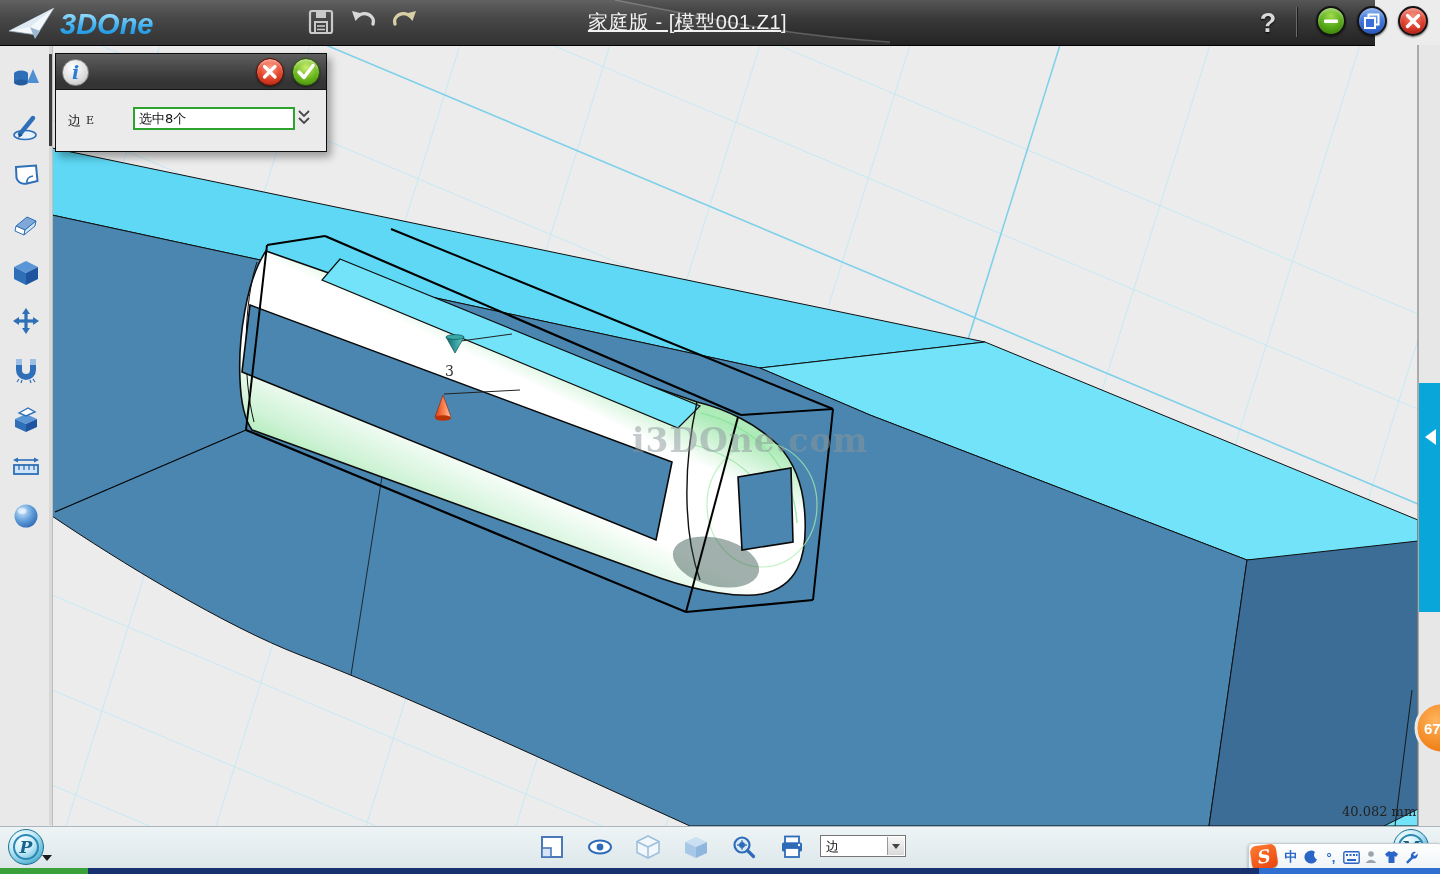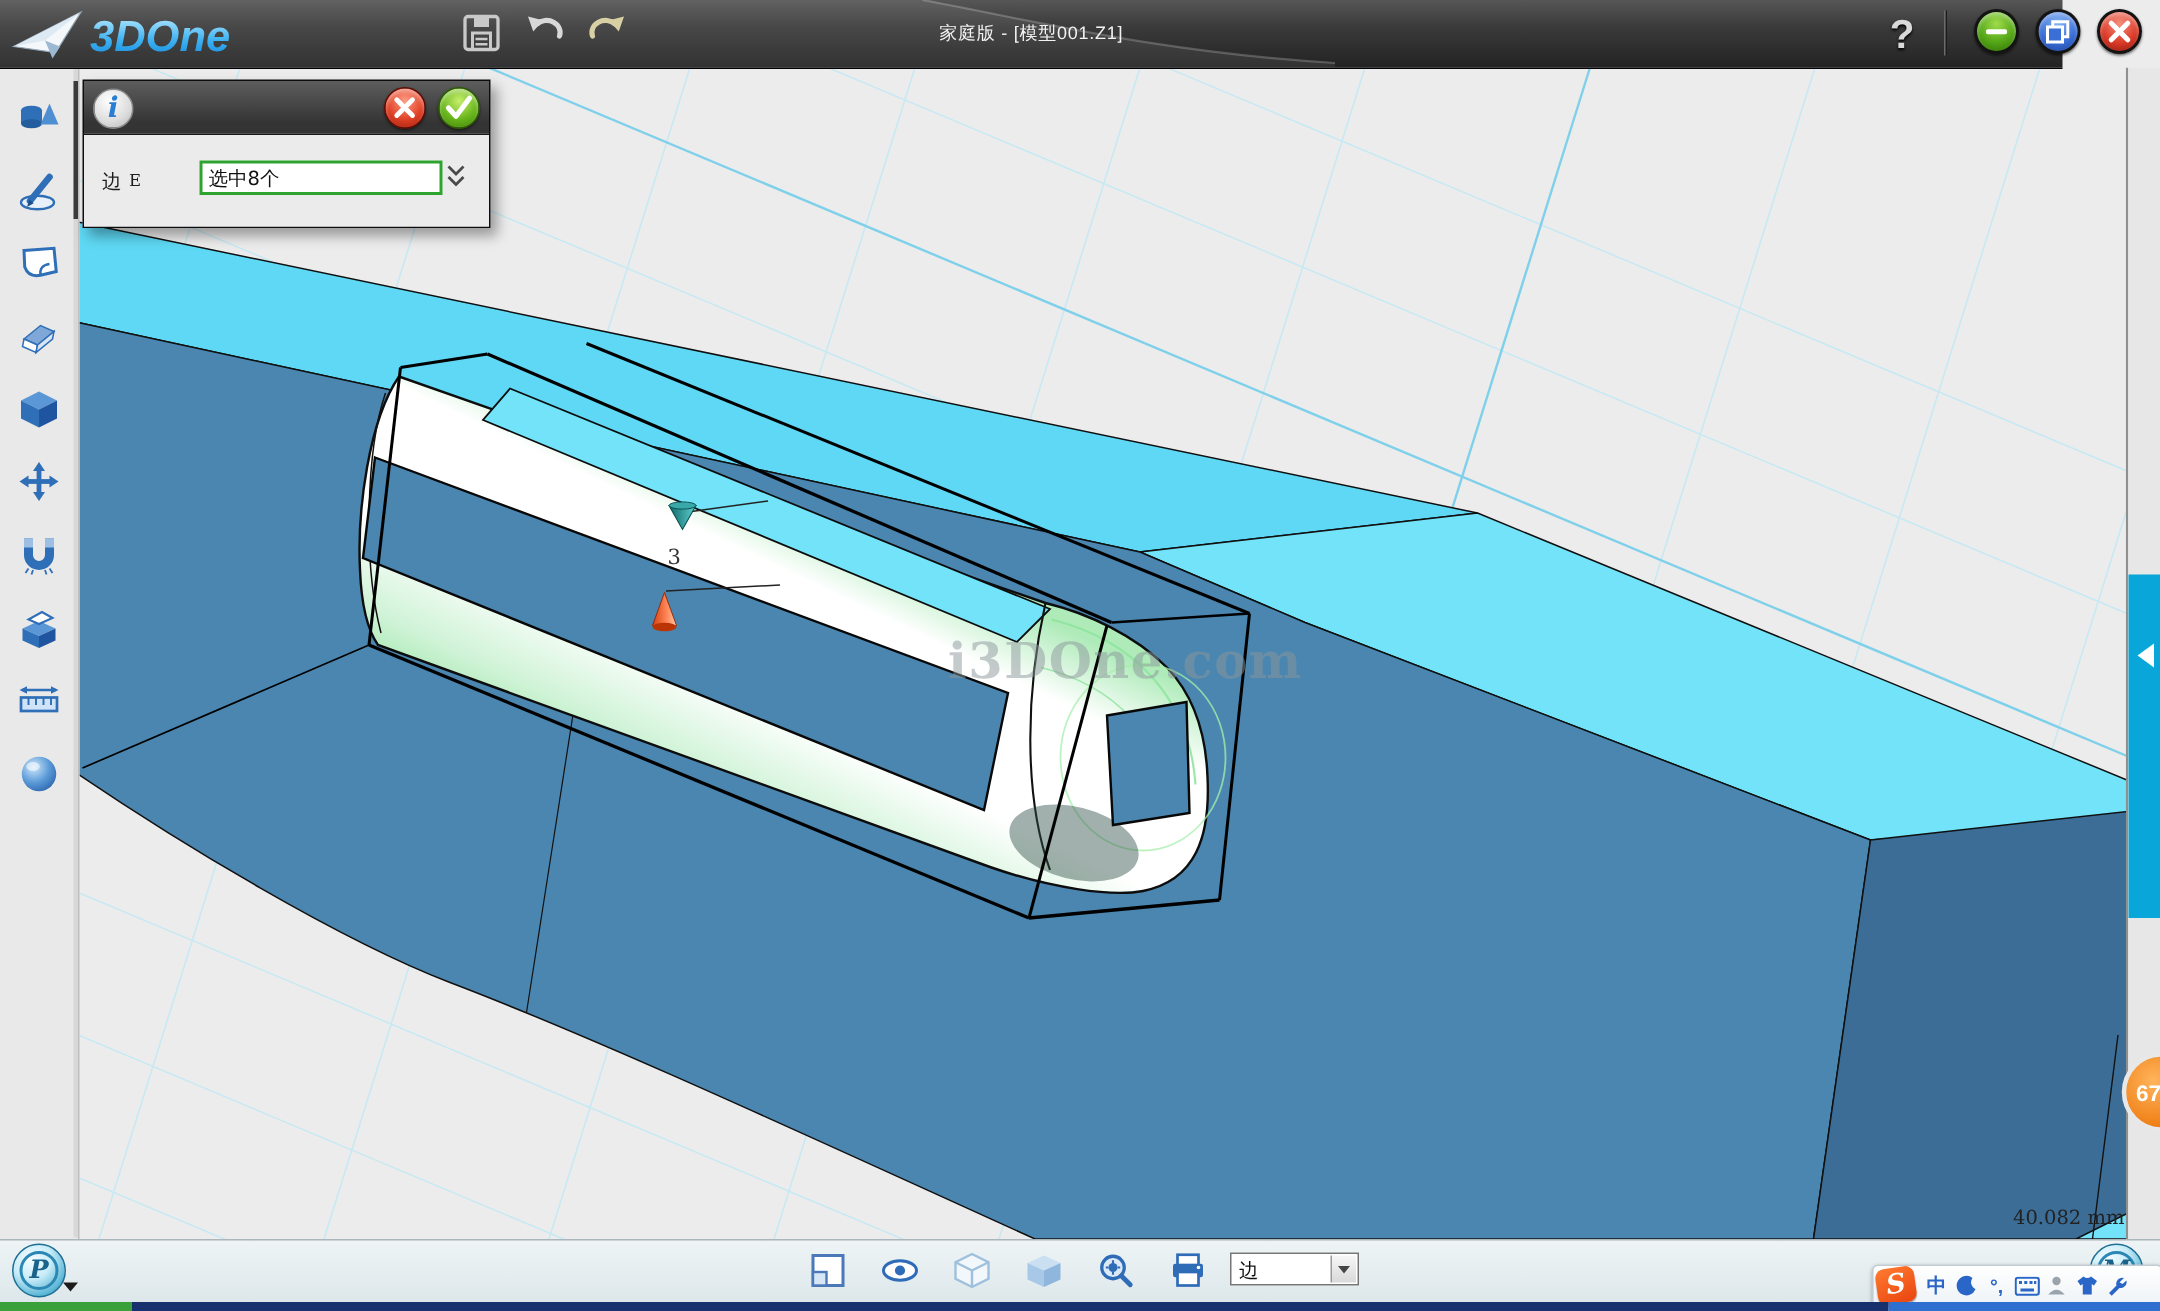--- a/index.html
+++ b/index.html
@@ -7,21 +7,21 @@
        font-family:"Liberation Sans",sans-serif;user-select:none;}
   
   #titlebar{position:absolute;left:0;top:0;width:1375px;height:45px;
     background:linear-gradient(180deg,#565656 0%,#3a3a3a 40%,#232323 100%);
     border-bottom:1px solid #000;z-index:40;}
   #titlebar .swoosh{position:absolute;left:0;top:0;}
   #logo{position:absolute;left:6px;top:3px;width:190px;height:40px;display:flex;align-items:center;}
   #logo svg{display:block;}
   .tb-icon{position:absolute;top:7px;width:30px;height:30px;cursor:pointer;}
   #title-text{position:absolute;left:50%;top:0;transform:translateX(-50%);height:45px;
-    line-height:45px;color:#f2f2f2;font-size:12px;letter-spacing:.5px;white-space:nowrap;}
+    line-height:45px;color:#f2f2f2;font-size:20px;letter-spacing:.5px;white-space:nowrap;text-decoration:underline;}
   #help-btn{position:absolute;left:1255px;top:4px;width:26px;height:36px;color:#d9d9d9;
     font-size:27px;font-weight:bold;text-align:center;line-height:38px;cursor:pointer;
     text-shadow:0 1px 2px #000;}
   #tb-sep{position:absolute;left:1296px;top:7px;width:1px;height:30px;background:#6a6a6a;
     box-shadow:1px 0 0 #1c1c1c;}
   .winbtn{position:absolute;top:6px;width:30px;height:30px;border-radius:50%;cursor:pointer;
     border:2px solid #141414;box-sizing:border-box;box-shadow:0 1px 2px rgba(0,0,0,.6), inset 0 2px 3px rgba(255,255,255,.45);}
   #btn-min{left:1316px;background:radial-gradient(circle at 50% 30%,#9fdc4c 0%,#55a718 55%,#2e6d02 100%);}
   #btn-max{left:1357px;background:radial-gradient(circle at 50% 30%,#86b4f2 0%,#3a6fd8 55%,#1c3f96 100%);}
   #btn-close{left:1398px;background:radial-gradient(circle at 50% 30%,#f4907e 0%,#dd3c2a 55%,#8c150a 100%);}

